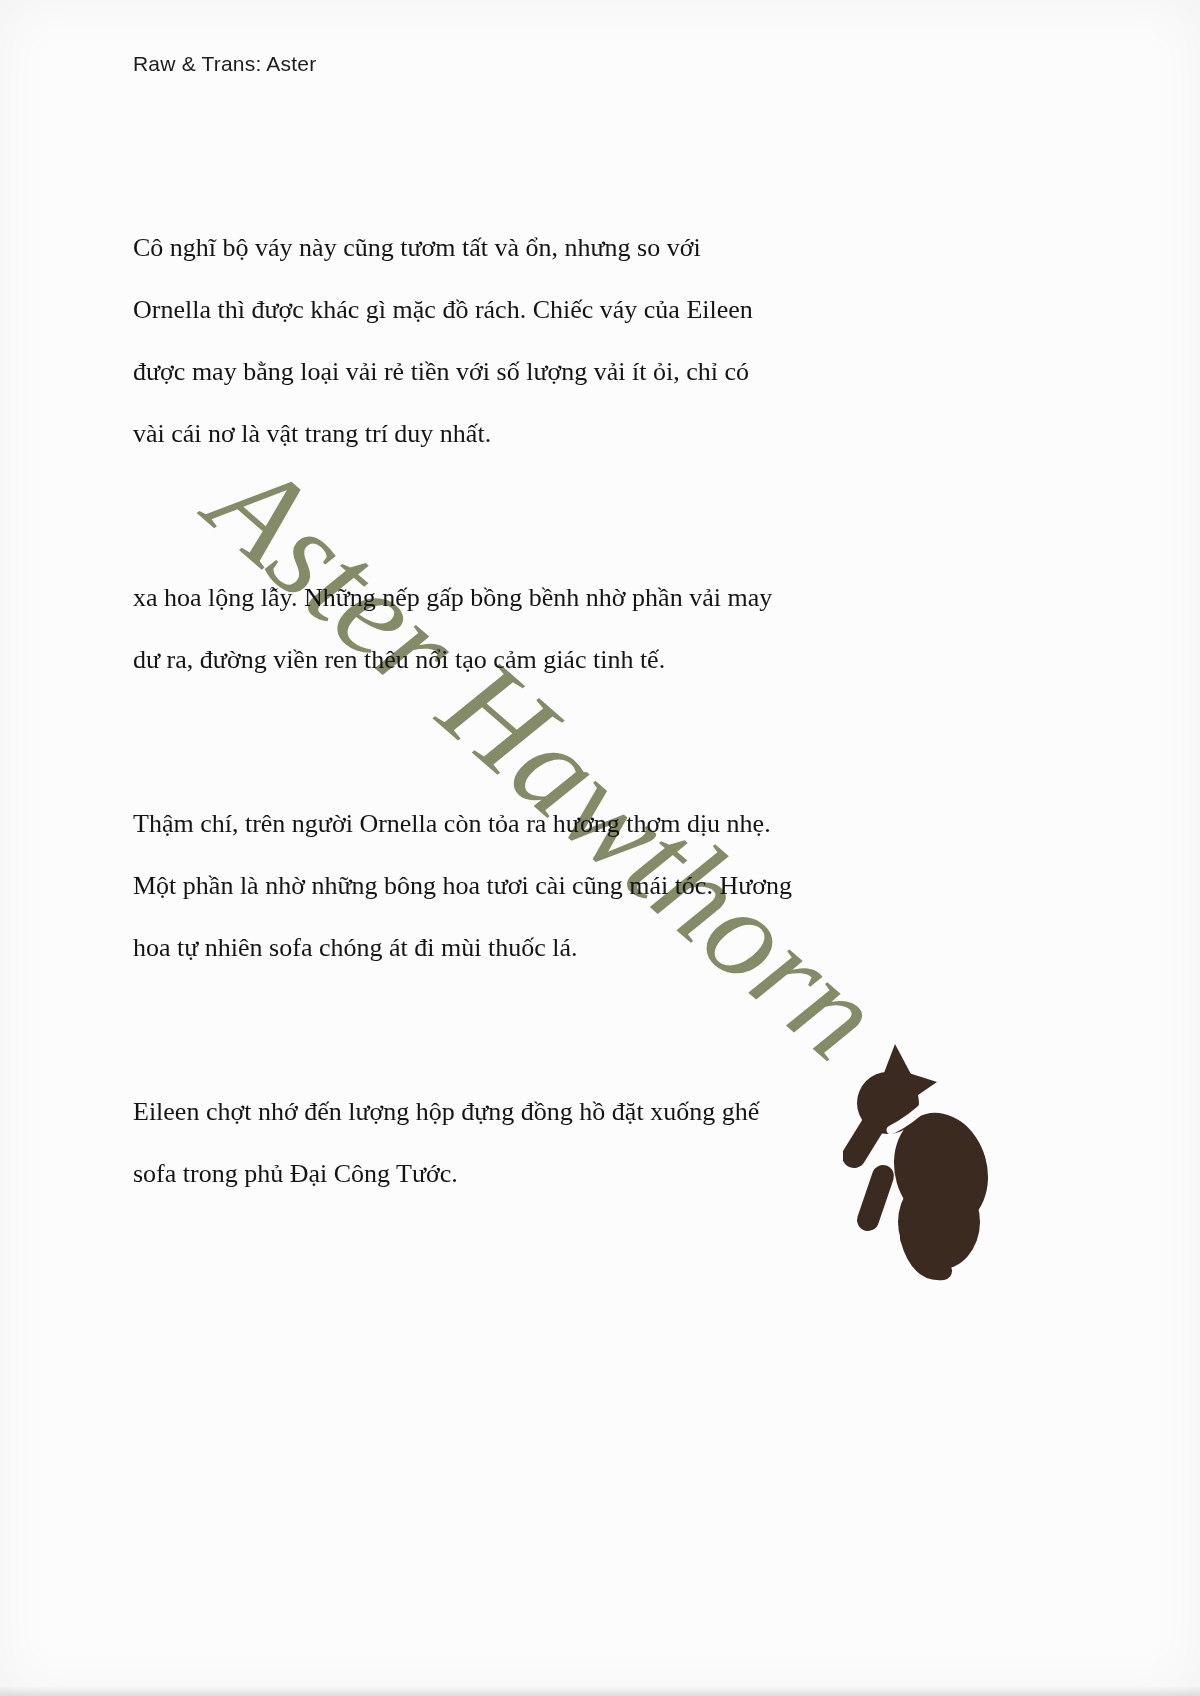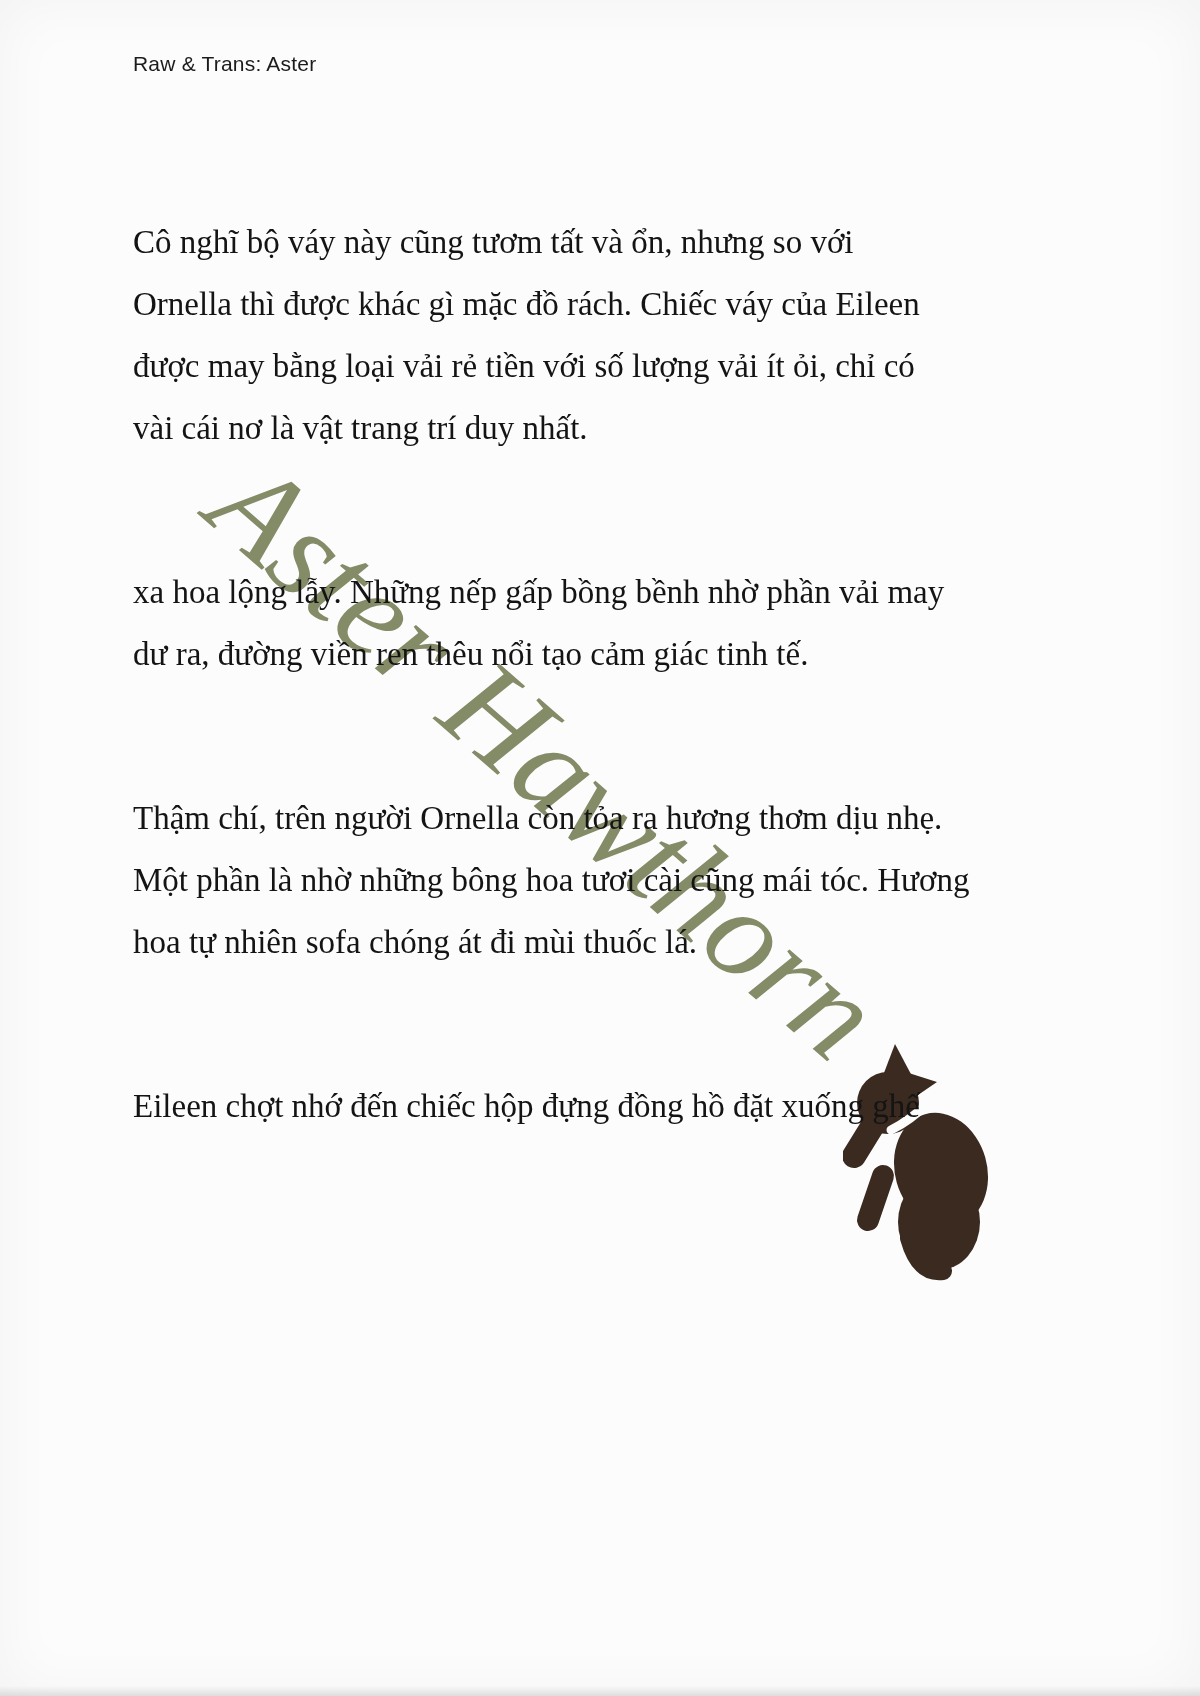--- a/index.html
+++ b/index.html
@@ -30,22 +30,22 @@
     font-size:130px;
     color:#7d8560;
     opacity:0.95;
     white-space:nowrap;
     transform:rotate(41deg);
     transform-origin:0 0;
     z-index:1;
     pointer-events:none;
   }
   .content {
-    position:absolute; left:133px; top:211px; width:900px;
-    font-size:33px; line-height:62px; color:#141414;
+    position:absolute; left:133px; top:217px; width:900px;
+    font-size:26px; line-height:62px; color:#141414;
     z-index:3;
   }
   .para { margin:0 0 102px 0; }
   .tline { white-space:nowrap; }
   .cat {
     position:absolute; left:843px; top:1040px; width:150px; height:245px;
     z-index:2;
   }
 </style>
 </head>
@@ -71,21 +71,22 @@
       <div class="tline">dư ra, đường viền ren thêu nổi tạo cảm giác tinh tế.</div>
     </div>
 
     <div class="para">
       <div class="tline">Thậm chí, trên người Ornella còn tỏa ra hương thơm dịu nhẹ.</div>
       <div class="tline">Một phần là nhờ những bông hoa tươi cài cũng mái tóc. Hương</div>
       <div class="tline">hoa tự nhiên sofa chóng át đi mùi thuốc lá.</div>
     </div>
 
     <div class="para">
-      <div class="tline">Eileen chợt nhớ đến chiếc hộp đựng đồng hồ đặt xuống ghế</div>
+      <div class="tline">Eileen chợt nhớ đến lượng hộp đựng đồng hồ đặt xuống ghế</div>
+      <div class="tline">sofa trong phủ Đại Công Tước.</div>
     </div>
 
 
   </div>
 
   <svg class="cat" viewBox="0 0 150 245" xmlns="http://www.w3.org/2000/svg" aria-hidden="true">
     <g fill="#3a2a20" stroke="none">
 
       <polygon points="52,4 36,46 70,38"></polygon>
       <polygon points="94,42 50,28 56,68"></polygon>

